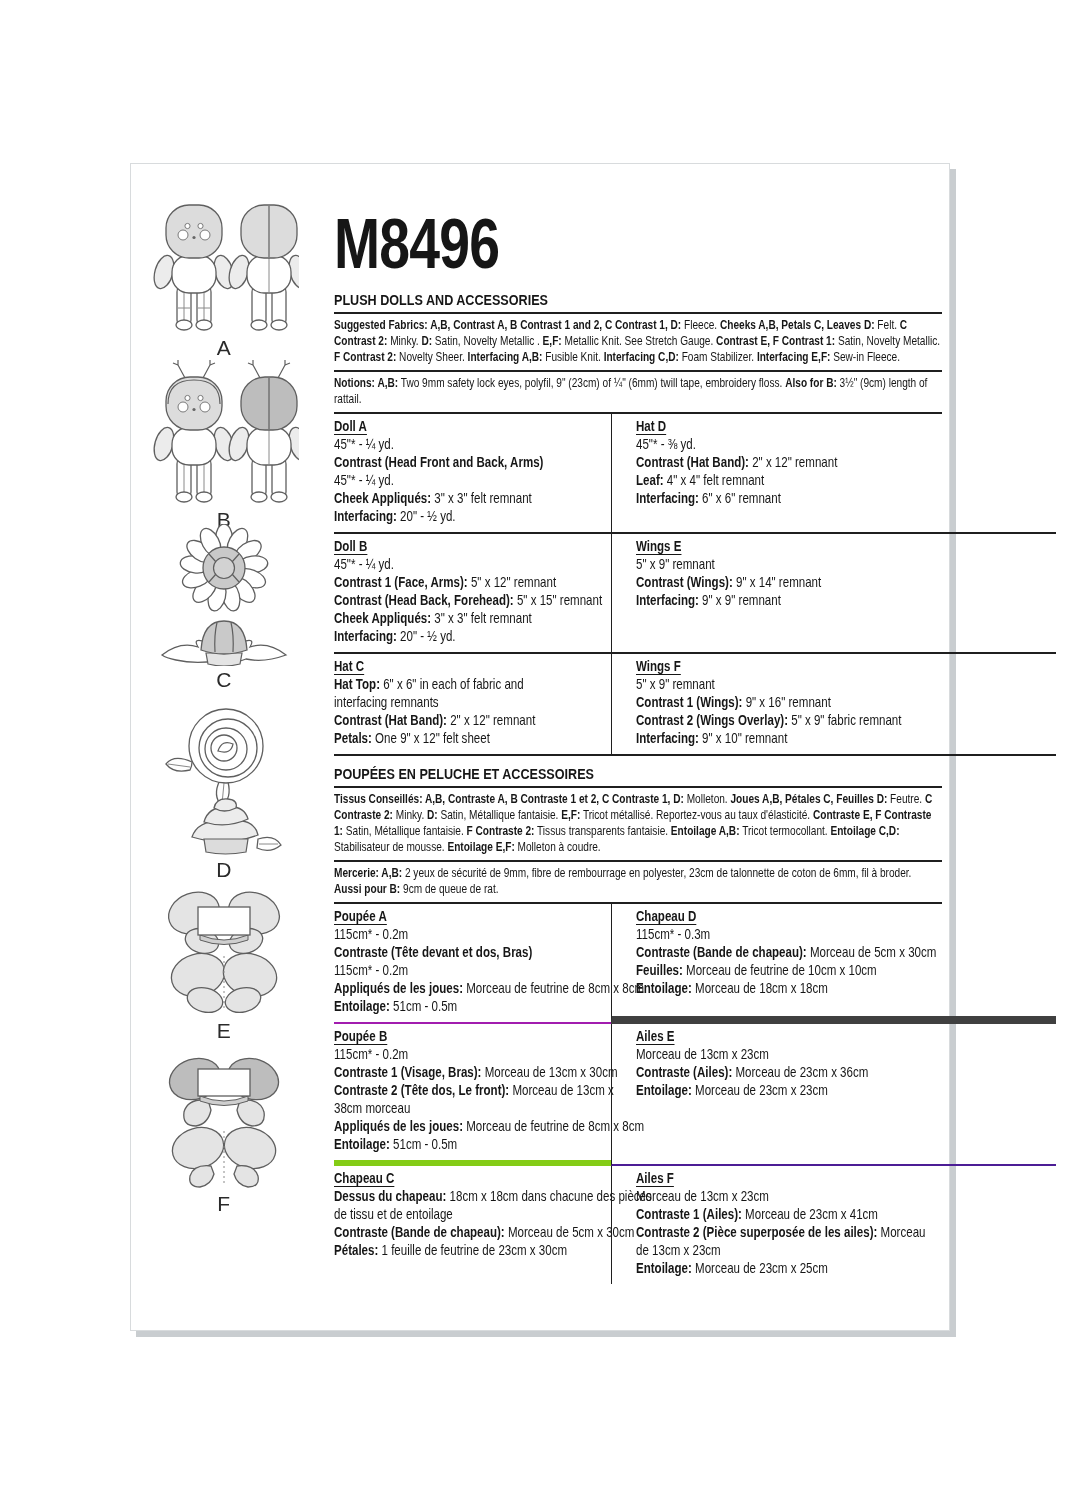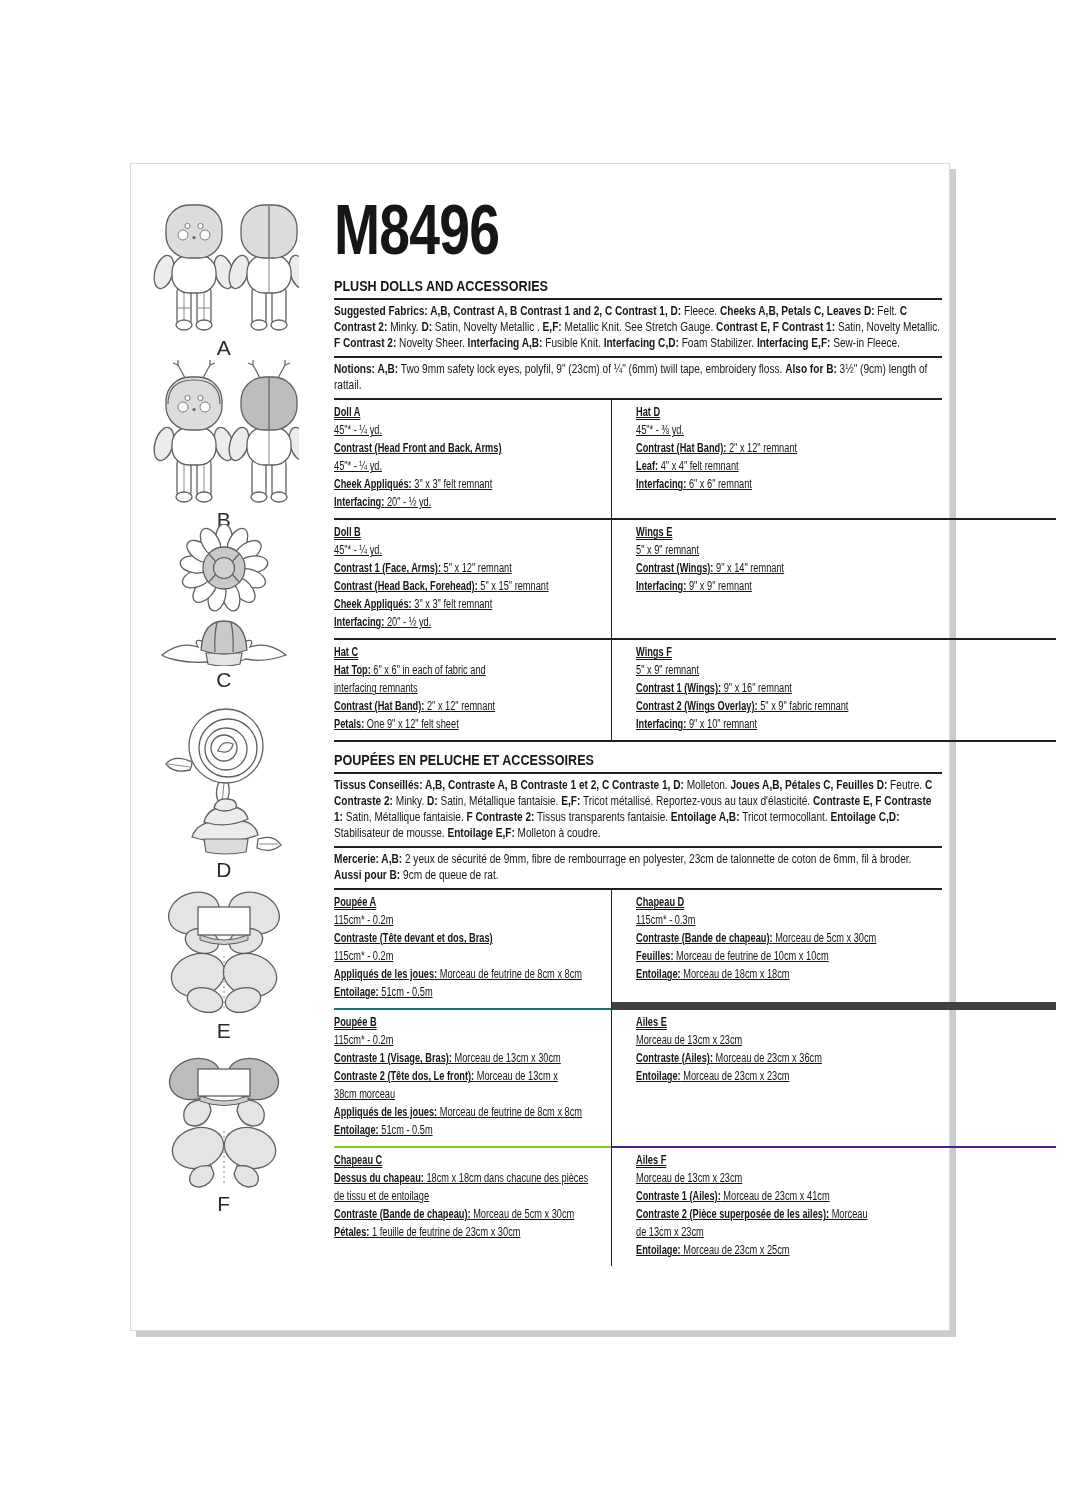--- a/index.html
+++ b/index.html
@@ -17,33 +17,33 @@
   .wh2 { fill:#ffffff; stroke:#7a7a7a; stroke-width:1; }
   .lt  { fill:#dcdcdc; stroke:#5f5f5f; stroke-width:1.3; }
   .lt2 { fill:#e4e4e4; stroke:#5f5f5f; stroke-width:1.3; }
   .sh  { fill:#ececec; stroke:#5f5f5f; stroke-width:1.3; }
   .dk  { fill:#bdbdbd; stroke:#5f5f5f; stroke-width:1.3; }
   .md  { fill:#c9c9c9; stroke:#5f5f5f; stroke-width:1.3; }
   .ln  { stroke:#8a8a8a; stroke-width:1; fill:none; }
   .ln2 { stroke:#5f5f5f; stroke-width:1.2; fill:none; }
 
   
-  .text-col { position:absolute; left:203px; top:34px; width:608px; }
+  .text-col { position:absolute; left:203px; top:48px; width:608px; }
   .title { font-size:70px; font-weight:bold; line-height:.92; letter-spacing:-1px;
            transform:scaleX(.79); transform-origin:0 0; white-space:nowrap; }
   .subtitle { margin-top:16px; font-size:14px; font-weight:bold; padding-bottom:4px;
               transform:scaleX(.9); transform-origin:0 0; white-space:nowrap; }
   .rule { border-top:2px solid #1f1f1f; }
   .para { font-size:13px; line-height:16px; padding:3px 0 5px;
           width:780px; transform:scaleX(.777); transform-origin:0 0; }
   b { font-weight:bold; }
 
   .req-table { display:grid; grid-template-columns:277px 1fr; }
   .req-table .t-row { display:contents; }
-  .cell { font-size:12px; line-height:18px; padding:3px 0 7px; border-bottom:2px solid #1f1f1f;text-decoration:underline; }
+  .cell { font-size:15px; line-height:18px; padding:3px 0 7px; border-bottom:2px solid #1f1f1f; }
   .cell.right { border-left:1.5px solid #1f1f1f; padding-left:24px; }
   .cell-inner-l { width:360px; transform:scaleX(.77); transform-origin:0 0; }
   .cell-inner-r { width:420px; transform:scaleX(.77); transform-origin:0 0; }
   .cell-head { font-weight:bold; text-decoration:underline; text-underline-offset:3px; }
   .cell-line { white-space:nowrap; }
   .no-bottom .cell { border-bottom:none; }
 
   .fr-heading { margin-top:10px; font-size:14px; font-weight:bold; padding-bottom:4px;
                 transform:scaleX(.9); transform-origin:0 0; white-space:nowrap; }
 </style>
@@ -291,42 +291,42 @@
 
       <div class="fr-heading">POUPÉES EN PELUCHE ET ACCESSOIRES</div>
       <div class="rule"></div>
       <div class="para"><b>Tissus Conseillés: A,B, Contraste A, B Contraste 1 et 2, C Contraste 1, D:</b><span> Molleton. </span><b>Joues A,B, Pétales C, Feuilles D:</b><span> Feutre. </span><b>C Contraste 2:</b><span> Minky. </span><b>D:</b><span> Satin, Métallique fantaisie. </span><b>E,F:</b><span> Tricot métallisé. Reportez-vous au taux d'élasticité. </span><b>Contraste E, F Contraste 1:</b><span> Satin, Métallique fantaisie. </span><b>F Contraste 2:</b><span> Tissus transparents fantaisie. </span><b>Entoilage A,B:</b><span> Tricot termocollant. </span><b>Entoilage C,D:</b><span> Stabilisateur de mousse. </span><b>Entoilage E,F:</b><span> Molleton à coudre.</span></div>
       <div class="rule"></div>
       <div class="para"><b>Mercerie: A,B:</b><span> 2 yeux de sécurité de 9mm, fibre de rembourrage en polyester, 23cm de talonnette de coton de 6mm, fil à broder. </span><b>Aussi pour B:</b><span> 9cm de queue de rat.</span></div>
       <div class="rule"></div>
 
       <div class="req-table no-bottom">
         <div class="t-row">
-          <div class="cell left" style="border-bottom:2px solid #0f766e">
+          <div class="cell left" style="border-bottom:2px solid #a21caf">
               <div class="cell-inner-l">
                 <div class="cell-head">Poupée A</div>
                 <div class="cell-line"><span>115cm* - 0.2m</span></div>
                 <div class="cell-line"><b>Contraste (Tête devant et dos, Bras)</b></div>
                 <div class="cell-line"><span>115cm* - 0.2m</span></div>
                 <div class="cell-line"><b>Appliqués de les joues:</b><span> Morceau de feutrine de 8cm x 8cm</span></div>
                 <div class="cell-line"><b>Entoilage:</b><span> 51cm - 0.5m</span></div>
               </div>
             </div>
           <div class="cell right" style="border-bottom:8px solid #404040">
               <div class="cell-inner-r">
                 <div class="cell-head">Chapeau D</div>
                 <div class="cell-line"><span>115cm* - 0.3m</span></div>
                 <div class="cell-line"><b>Contraste (Bande de chapeau):</b><span> Morceau de 5cm x 30cm</span></div>
                 <div class="cell-line"><b>Feuilles:</b><span> Morceau de feutrine de 10cm x 10cm</span></div>
                 <div class="cell-line"><b>Entoilage:</b><span> Morceau de 18cm x 18cm</span></div>
               </div>
             </div>
         </div>
         <div class="t-row">
-          <div class="cell left" style="border-bottom:2px solid #84cc16">
+          <div class="cell left" style="border-bottom:6px solid #84cc16">
               <div class="cell-inner-l">
                 <div class="cell-head">Poupée B</div>
                 <div class="cell-line"><span>115cm* - 0.2m</span></div>
                 <div class="cell-line"><b>Contraste 1 (Visage, Bras):</b><span> Morceau de 13cm x 30cm</span></div>
                 <div class="cell-line"><b>Contraste 2 (Tête dos, Le front):</b><span> Morceau de 13cm x</span></div>
                 <div class="cell-line"><span>38cm morceau</span></div>
                 <div class="cell-line"><b>Appliqués de les joues:</b><span> Morceau de feutrine de 8cm x 8cm</span></div>
                 <div class="cell-line"><b>Entoilage:</b><span> 51cm - 0.5m</span></div>
               </div>
             </div>

